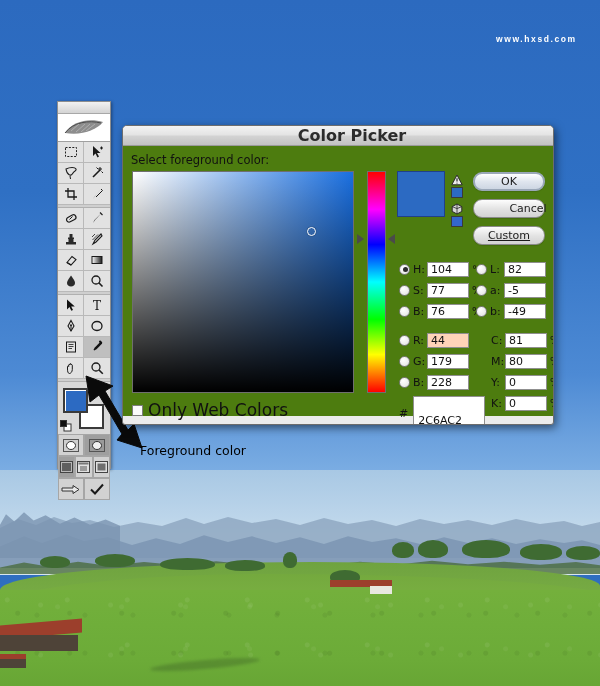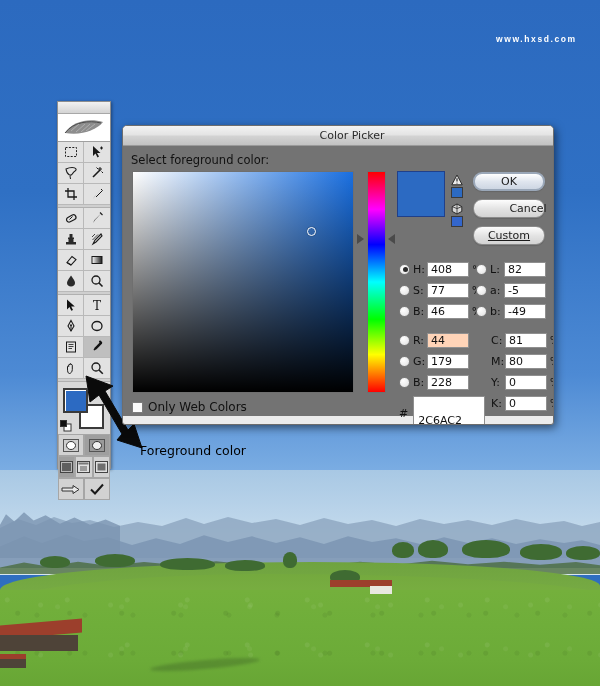--- a/index.html
+++ b/index.html
@@ -181,25 +181,25 @@
     overflow:hidden;
   }
   #titlebar {
     height:20px;
     background:linear-gradient(to bottom,#f3f3f3 0%,#e4e4e4 45%,#d2d2d2 55%,#c2c2c2 100%);
     border-bottom:1px solid #9a9a9a;
     display:flex; align-items:center; justify-content:center;
     position:relative;
   }
   #title-text {
-    font-size:11px; color:#2c2c2c; font-weight:normal;
+    font-size:16px; color:#2c2c2c; font-weight:bold;
     font-family:"DejaVu Sans", sans-serif;
     margin-left:28px;
   }
-  #dlg-body { position:relative; height:270px; background:#737373; }
+  #dlg-body { position:relative; height:270px; background:#4d7c0f; }
   #prompt {
     position:absolute; left:8px; top:7px;
     font-size:11.5px; color:#111;
     font-family:"DejaVu Sans", sans-serif;
   }
 
   #color-field {
     position:absolute; left:9px; top:25px; width:222px; height:222px;
     border:1px solid #6f6f6f;
     background:
@@ -286,21 +286,21 @@
     width:72px; height:16px; background:#ffffff; border:1px solid #8f8f8f;
     font-size:11px; color:#111; padding:16px 4px; line-height:15px;
     font-family:"DejaVu Sans", sans-serif;
   }
 
   #webcolors-row { position:absolute; left:9px; top:254px; display:flex; align-items:center; }
   #webcolors-box {
     width:11px; height:11px; background:#fbfbfb; border:1px solid #7d7d7d;
     margin-right:5px;
   }
-  #webcolors-label { font-size:12px; color:#111; font-family:"DejaVu Sans", sans-serif; }
+  #webcolors-label { font-size:17px; color:#111; font-family:"DejaVu Sans", sans-serif; }
 </style>
 </head>
 <body>
 
 <div id="bg-sky"></div>
 
 <div id="watermark">
   <div id="wm-url">www.hxsd.com</div>
 </div>
 
@@ -603,33 +603,33 @@
     </div>
     <div id="web-sw"></div>
 
     <div class="btn" id="btn-ok">OK</div>
     <div class="btn" id="btn-cancel">Cancel</div>
     <div class="btn" id="btn-custom">Custom</div>
 
     <div class="nrow" style="left:276px;top:115px;">
       <span class="radio on"></span>
       <span class="nlabel">H:</span>
-      <span class="nfield">408</span>
+      <span class="nfield">104</span>
       <span class="nunit">°</span>
     </div>
     <div class="nrow" style="left:276px;top:136px;">
       <span class="radio"></span>
       <span class="nlabel">S:</span>
       <span class="nfield">77</span>
       <span class="nunit">%</span>
     </div>
     <div class="nrow" style="left:276px;top:157px;">
       <span class="radio"></span>
       <span class="nlabel">B:</span>
-      <span class="nfield">46</span>
+      <span class="nfield">76</span>
       <span class="nunit">%</span>
     </div>
 
     <div class="nrow" style="left:353px;top:115px;">
       <span class="radio"></span>
       <span class="nlabel">L:</span>
       <span class="nfield">82</span>
     </div>
     <div class="nrow" style="left:353px;top:136px;">
       <span class="radio"></span>

